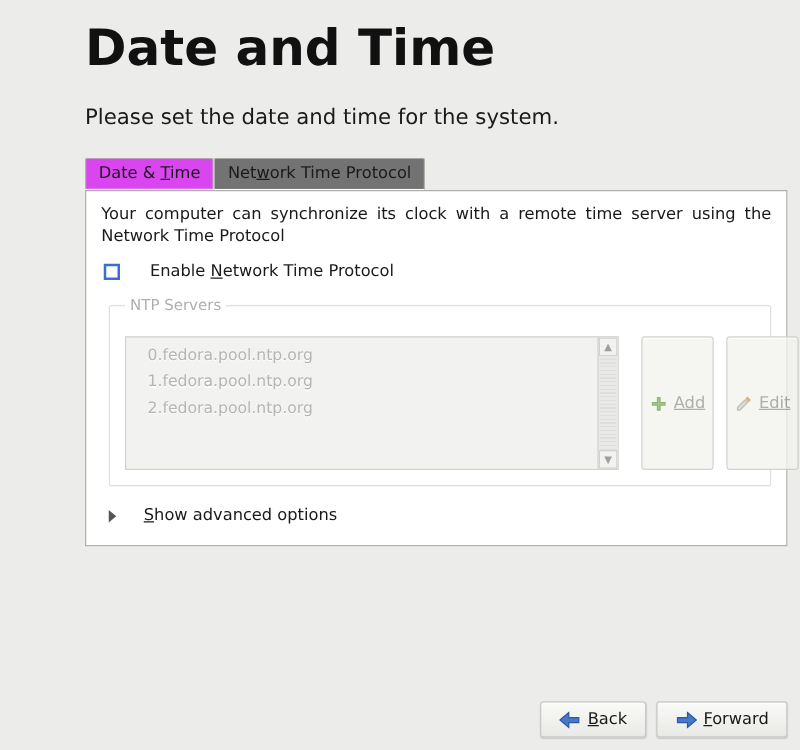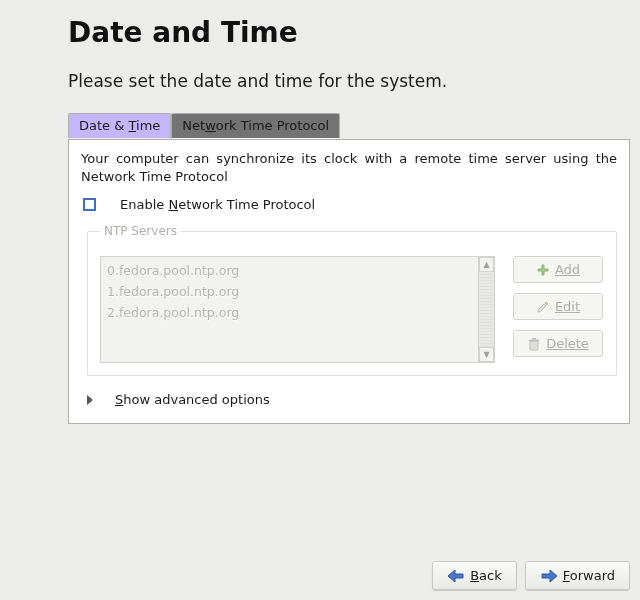--- a/index.html
+++ b/index.html
@@ -1,39 +1,39 @@
 <!DOCTYPE html>
 <html><head>
 <meta charset="utf-8">
 <style>
   * { box-sizing: border-box; }
   body { margin:0; padding:0; width:640px; height:600px; background:#ececea; font-family:"DejaVu Sans","Liberation Sans",sans-serif; font-size:13px; color:#1a1a1a; overflow:hidden; }
   .page { width:640px; height:600px; position:relative; }
-  h1 { margin:0; padding:16px 0 0 68px; font-size:28px; font-weight:bold; color:#111; }
+  h1 { margin:0; padding:16px 0 0 68px; font-size:40px; font-weight:bold; color:#111; }
   .instr { padding:22px 0 0 68px; font-size:17px; }
   .tab-strip { position:relative; margin:22px 0 0 68px; height:26px; }
-  .tab { display:inline-block; border:1px solid #b0b0ad; border-bottom:none; background:#c4b5fd; padding:4px 10px 5px; font-size:13px; border-radius:2px 2px 0 0; cursor:pointer; position:relative; }
+  .tab { display:inline-block; border:1px solid #b0b0ad; border-bottom:none; background:#d946ef; padding:4px 10px 5px; font-size:13px; border-radius:2px 2px 0 0; cursor:pointer; position:relative; }
   .tab.active { background:#737373; z-index:2; border-bottom:1px solid #fff; margin-bottom:-1px; }
   .tab .mn { text-decoration:underline; }
   .tab-body { position:relative; margin:0 10px 0 68px; background:#fff; border:1px solid #b0b0ad; padding:10px 12px 16px; z-index:1; }
   .desc { font-size:13px; text-align:justify; text-justify:inter-word; line-height:1.35; }
   .cb-row { margin:12px 0 12px 2px; display:flex; align-items:center; gap:24px; }
   .cb { width:13px; height:13px; border:2px solid #3a70c9; background:#fff; cursor:pointer; }
   .cb-label .mn { text-decoration:underline; }
   fieldset.ntp { border:1px solid #d8d8d5; border-radius:2px; margin:8px 0 0 6px; padding:18px 12px 12px; position:relative; opacity:0.8; }
   fieldset.ntp legend { color:#9a9a96; font-size:12px; padding:0 4px; }
   .ntp-inner { display:flex; gap:18px; }
   .listwrap { display:flex; border:1px solid #c6c6c2; background:#efefed; width:395px; height:107px; }
   .list { flex:1; padding:3px 0 0 0; overflow:hidden; }
-  .list-item { padding:3px 6px; color:#a3a39f; font-size:12.5px; text-shadow:0 1px 0 #fff; }
+  .list-item { padding:3px 17px; color:#a3a39f; font-size:12.5px; text-shadow:0 1px 0 #fff; }
   .scrollbar { width:16px; background:#e3e3e0; border-left:1px solid #c6c6c2; display:flex; flex-direction:column; }
   .sb-btn { height:15px; background:#efefed; border:1px solid #c6c6c2; display:flex; align-items:center; justify-content:center; font-size:8px; color:#888; }
   .sb-track { flex:1; background:#e3e3e0; position:relative; }
   .sb-thumb { position:absolute; top:0; left:1px; right:1px; height:100%; background:repeating-linear-gradient(#e3e3e0,#e3e3e0 2px,#d6d6d3 2px,#d6d6d3 3px); }
-  .btn-col { display:flex; flex-direction:column; gap:10px; width:90px; }
+  .btn-col { display:flex; flex-direction:row; gap:10px; width:90px; }
   .btn { border:1px solid #c8c8c4; background:#f3f3f0; border-radius:3px; padding:5px 6px; display:flex; align-items:center; justify-content:center; gap:5px; font-size:13px; color:#9a9a96; box-shadow:inset 0 1px 0 #fff; cursor:default; }
   .btn.enabled { color:#1a1a1a; cursor:pointer; }
   .btn .mn { text-decoration:underline; }
   .adv-row { margin:16px 0 0 6px; display:flex; align-items:center; gap:22px; cursor:pointer; }
   .adv-tri { width:0; height:0; border-top:5px solid transparent; border-bottom:5px solid transparent; border-left:6px solid #555; }
   .adv-label .mn { text-decoration:underline; }
   .nav { position:absolute; right:10px; bottom:10px; display:flex; gap:8px; }
   .nav .btn { padding:6px 14px; color:#1a1a1a; cursor:pointer; background:linear-gradient(#fafaf8,#e9e9e6); box-shadow:0 1px 1px rgba(0,0,0,0.15), inset 0 1px 0 #fff;justify-content:center; }
   svg { display:block; }
 </style>

